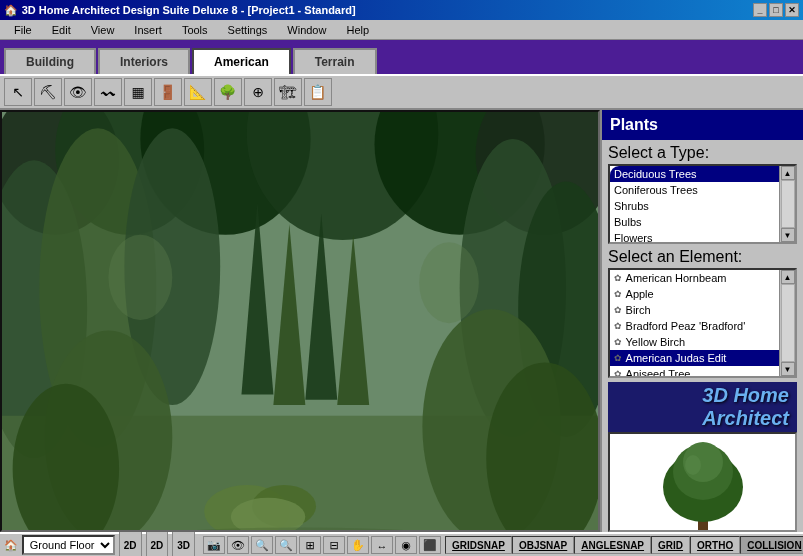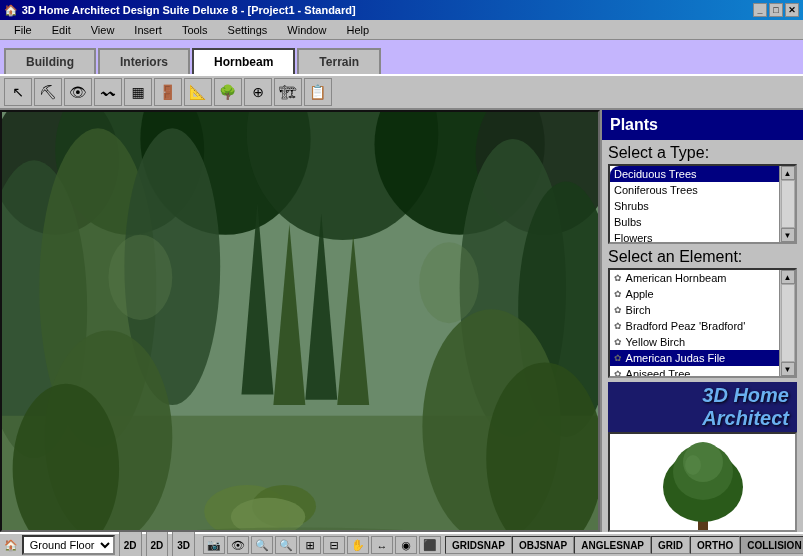--- a/index.html
+++ b/index.html
@@ -37,21 +37,21 @@
       display: flex;
       align-items: center;
       padding: 0 8px;
       gap: 8px;
       font-size: 11px;
     }
     .menu-item { padding: 2px 6px; cursor: pointer; }
 
     
     .main-tabs {
-      background: #c4b5fd;
+      background: #4c1d95;
       display: flex;
       align-items: flex-end;
       padding: 4px 4px 0 4px;
       gap: 2px;
       height: 34px;
     }
     .main-tab {
       padding: 4px 20px;
       border: 2px solid #888;
       border-bottom: none;
@@ -266,20 +266,21 @@
     }
     .status-indicator {
       border: 1px inset #888;
       padding: 1px 6px;
       font-size: 10px;
       height: 18px;
       display: flex;
       align-items: center;
       background: #c0c0c0;
       font-weight: bold;
+      text-decoration: underline;
     }
     .status-indicator.active {
       color: #000;
       background: #c0c0c0;
     }
 
     
     .bottom-tools {
       display: flex;
       align-items: center;
@@ -317,21 +318,21 @@
   <span class="menu-item">Insert</span>
   <span class="menu-item">Tools</span>
   <span class="menu-item">Settings</span>
   <span class="menu-item">Window</span>
   <span class="menu-item">Help</span>
 </div>
 
 <div class="main-tabs">
   <div class="main-tab">Building</div>
   <div class="main-tab">Interiors</div>
-  <div class="main-tab active">Hornbeam</div>
+  <div class="main-tab active">American</div>
   <div class="main-tab">Terrain</div>
 </div>
 
 <div class="toolbar">
   <div class="toolbar-btn">↖</div>
   <div class="toolbar-btn">⛏</div>
   <div class="toolbar-btn">👁</div>
   <div class="toolbar-btn">〰</div>
   <div class="toolbar-btn">▦</div>
   <div class="toolbar-btn">🚪</div>
@@ -431,21 +432,21 @@
         <li>
           <span class="elem-icon">✿</span>
           <span>Bradford Peaz 'Bradford'</span>
         </li>
         <li>
           <span class="elem-icon">✿</span>
           <span>Yellow Birch</span>
         </li>
         <li class="selected">
           <span class="elem-icon">✿</span>
-          <span>American Judas File</span>
+          <span>American Judas Edit</span>
         </li>
         <li>
           <span class="elem-icon">✿</span>
           <span>Aniseed Tree...</span>
         </li>
       </ul>
       <div class="list-scrollbar">
         <div class="scroll-arrow">▲</div>
         <div class="scroll-track"></div>
         <div class="scroll-arrow">▼</div>

